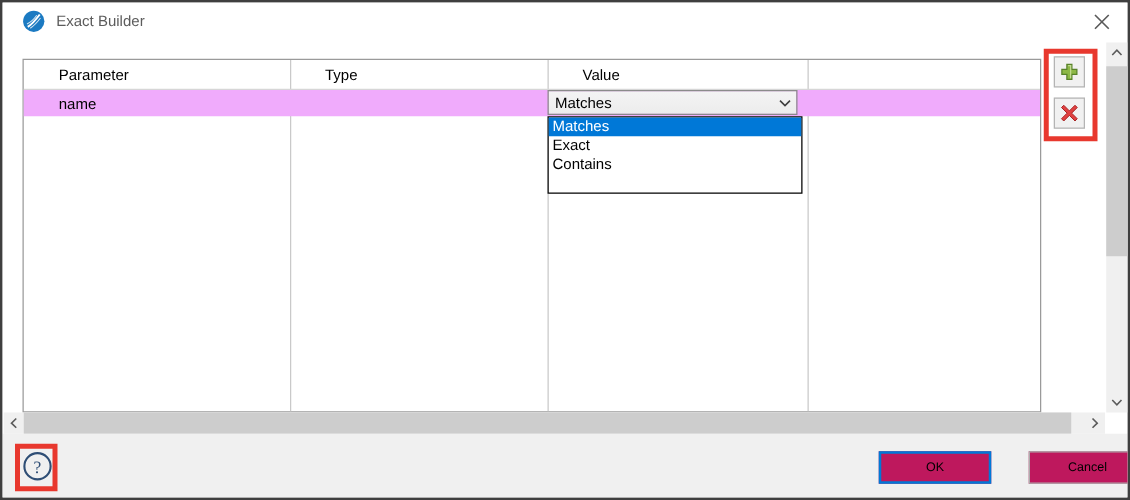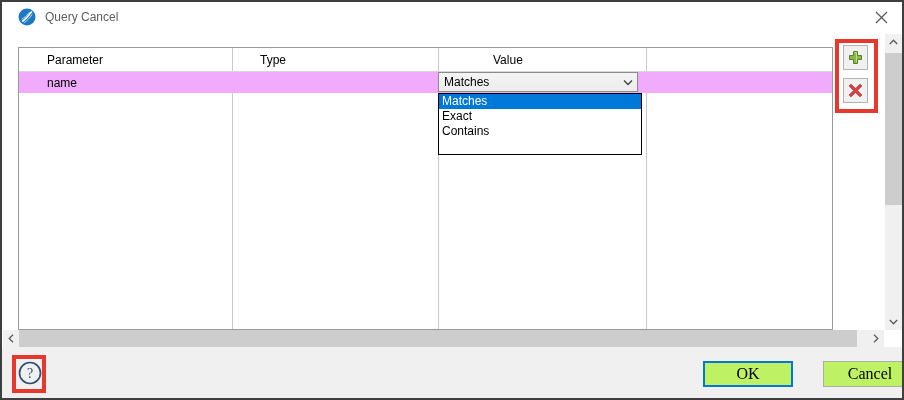--- a/index.html
+++ b/index.html
@@ -59,21 +59,21 @@
     position: absolute; left: 0; top: 24px; right: 0; height: 21px;
     background: #f0abfc;
     display: flex; align-items: center;
   }
   .ccell { padding-left: 8px; color: #000; }
 
   
   .w-param { width: 213px; margin-left: 20px; }
   .w-type  { width: 206px; }
   .w-oper  { width: 208px; }
-  .w-value { flex: 1; margin-left: 27px; }
+  .w-value { flex: 1; }
 
   
   .combobox {
     position: absolute; left: 436px; top: 70px;
     width: 200px; height: 20px;
     background: linear-gradient(#f4f4f4, #ececec);
     border: 1px solid #8b8b8b;
     display: flex; align-items: center;
     padding-left: 5px;
     cursor: default;
@@ -151,42 +151,41 @@
     background: #f0f0f0;
   }
   .help-btn {
     position: absolute; left: 15px; top: 358px;
     width: 25px; height: 25px;
     display: flex; align-items: center; justify-content: center;
     cursor: pointer; z-index: 10;
   }
   .dlg-btn {
     position: absolute; top: 359px; height: 26px;
-    background: #bef264;
-    display: flex; align-items: center; justify-content: center;
-    font-size: 16px; color: #000;
-    cursor: pointer;
-    font-family: Liberation Serif, serif;
+    background: #be185d;
+    display: flex; align-items: center; justify-content: center;
+    font-size: 10px; color: #000;
+    cursor: pointer;
   }
   .ok-btn { left: 701px; width: 90px; border: 2px solid #0078d7; }
   .cancel-btn { left: 821px; width: 94px; border: 1px solid #acacac; }
 </style>
 </head>
 <body>
 
 <div class="window">
 
   <div class="titlebar">
     <svg class="app-icon" viewBox="0 0 18 18">
       <circle cx="9" cy="9" r="8.5" fill="#1b7ac2"></circle>
       <path d="M4.2 13.5 C7.5 11.5, 10.5 8.0, 13.8 3.6" stroke="#ffffff" stroke-width="1.6" fill="none"></path>
       <path d="M3.6 11.2 C6.5 9.8, 9.2 7.4, 11.4 4.2" stroke="#cfe4f2" stroke-width="0.9" fill="none"></path>
       <path d="M6.2 14.6 C9.2 12.6, 11.8 9.8, 14.4 6.4" stroke="#cfe4f2" stroke-width="0.9" fill="none"></path>
     </svg>
-    <span class="title-text">Query Cancel</span>
+    <span class="title-text">Exact Builder</span>
     <div class="close-btn">
       <svg width="13" height="13" viewBox="0 0 13 13">
         <path d="M1 1 L12 12 M12 1 L1 12" stroke="#5a5a5a" stroke-width="1.3"></path>
       </svg>
     </div>
   </div>
 
   <div class="client"></div>
 
   <div class="grid">

